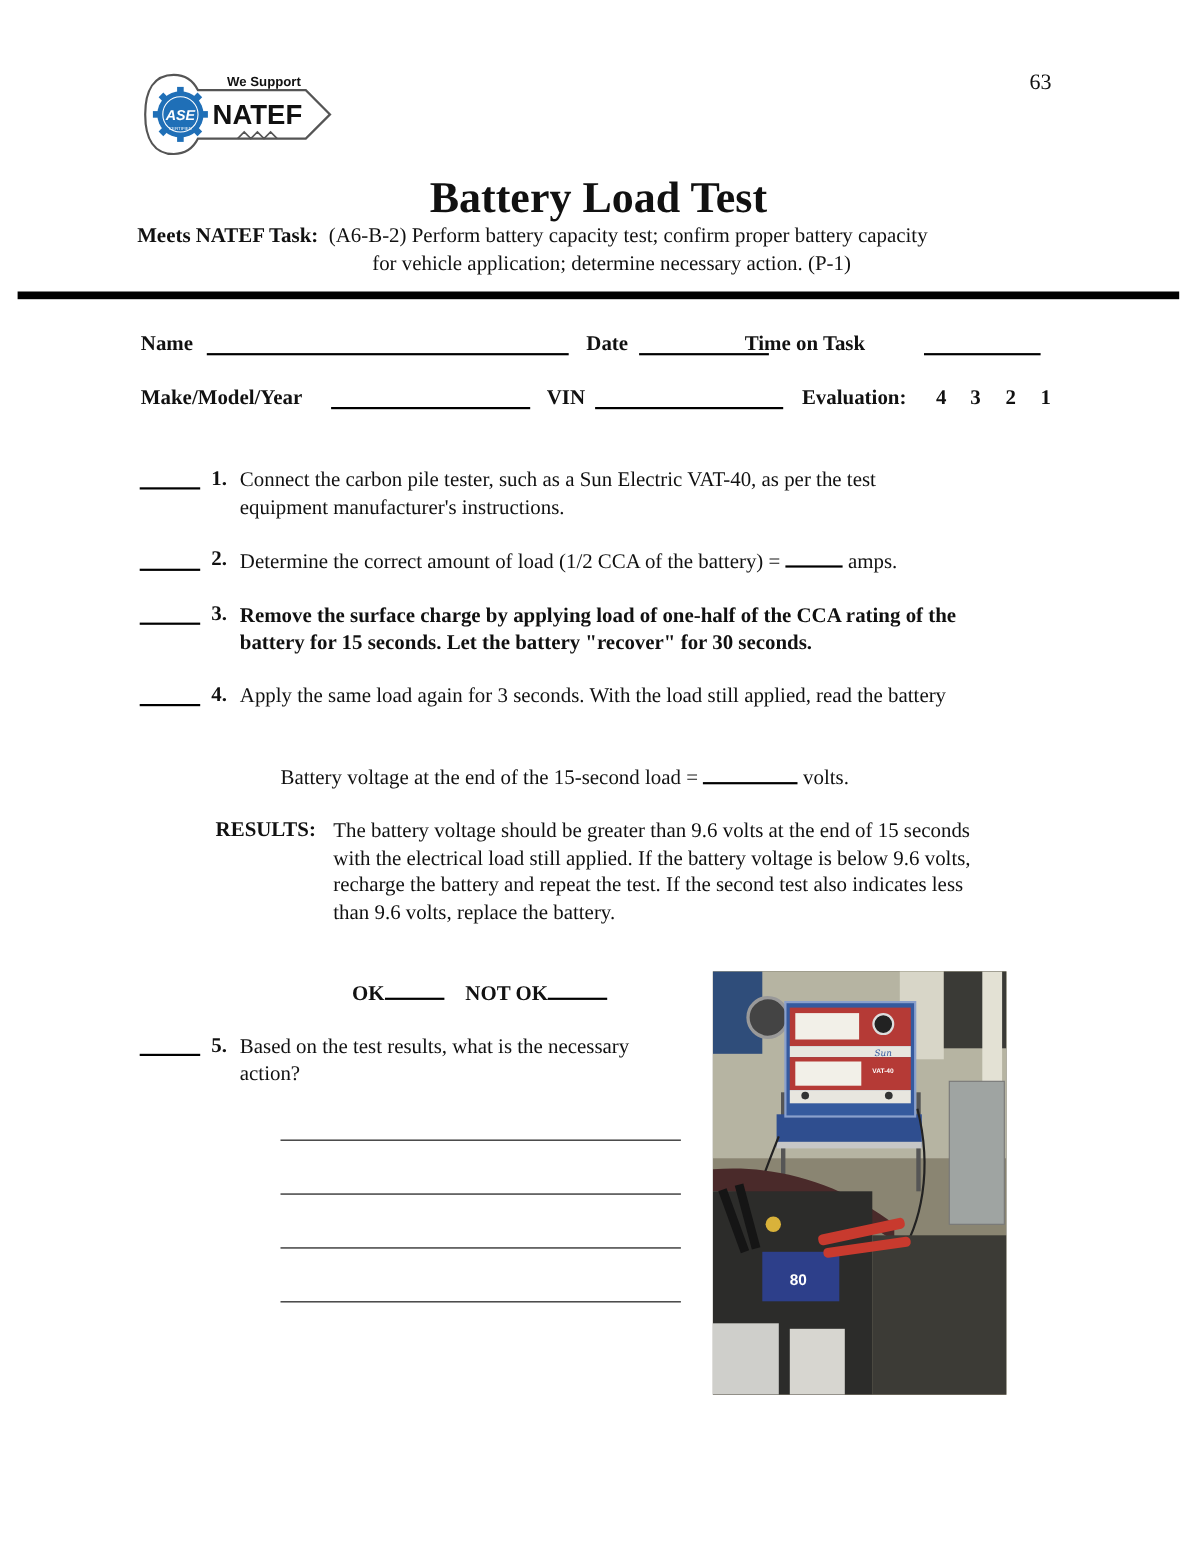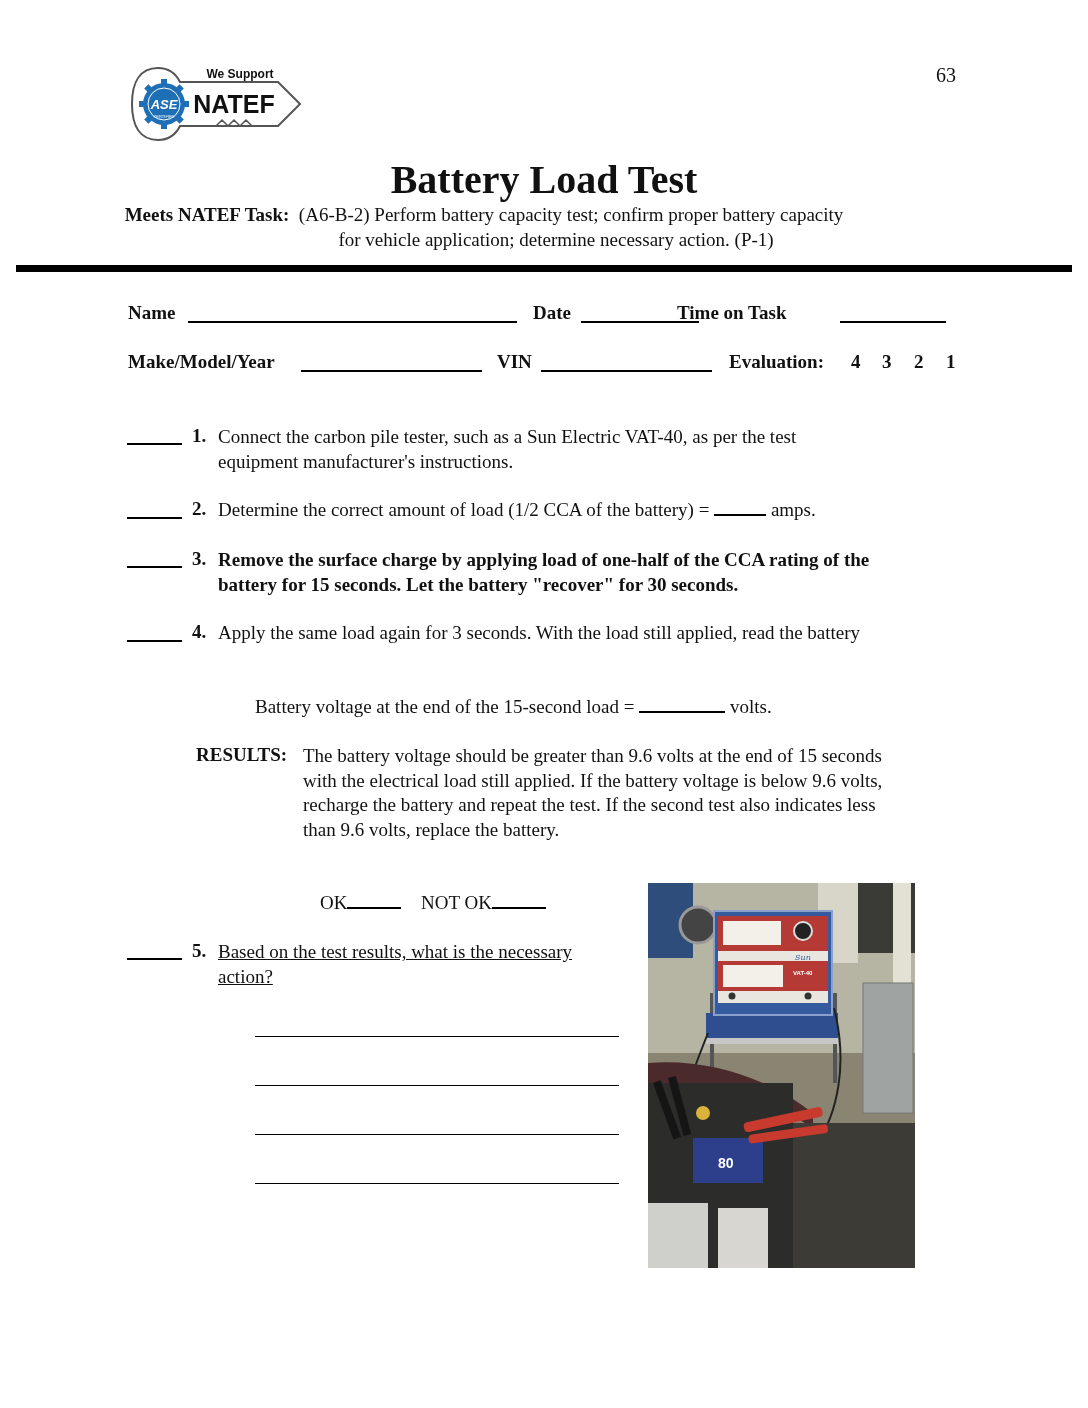--- a/index.html
+++ b/index.html
@@ -122,29 +122,29 @@
 </div>
 
 <div class="step-num" style="left:196px; top:744px;">RESULTS:</div>
 <div class="step-text" style="left:303px; top:744px;">
   <div>The battery voltage should be greater than 9.6 volts at the end of 15 seconds</div>
   <div>with the electrical load still applied.  If the battery voltage is below 9.6 volts,</div>
   <div>recharge the battery and repeat the test.  If the second test also indicates less</div>
   <div>than 9.6 volts, replace the battery.</div>
 </div>
 
-<div class="abs" style="left:320px; top:891px; font-size:19px; font-weight:normal; white-space:nowrap;">
+<div class="abs" style="left:320px; top:891px; font-size:19px; font-weight:bold; white-space:nowrap;">
   <span>OK</span><span class="blank" style="width:54px;"></span>
   <span style="display:inline-block; width:10px;"></span>
   <span>NOT OK</span><span class="blank" style="width:54px;"></span>
 </div>
 
 <div class="check-blank" style="left:127px; top:958px;"></div>
 <div class="step-num" style="left:192px; top:940px;">5.</div>
-<div class="step-text" style="left:218px; top:940px;text-decoration:underline;">
+<div class="step-text" style="left:218px; top:940px;">
   <div>Based on the test results, what is the necessary</div>
   <div>action?</div>
 </div>
 
 <div class="answer-line" style="top:1036px;"></div>
 <div class="answer-line" style="top:1085px;"></div>
 <div class="answer-line" style="top:1134px;"></div>
 <div class="answer-line" style="top:1183px;"></div>
 
 <div id="photo" class="abs">

